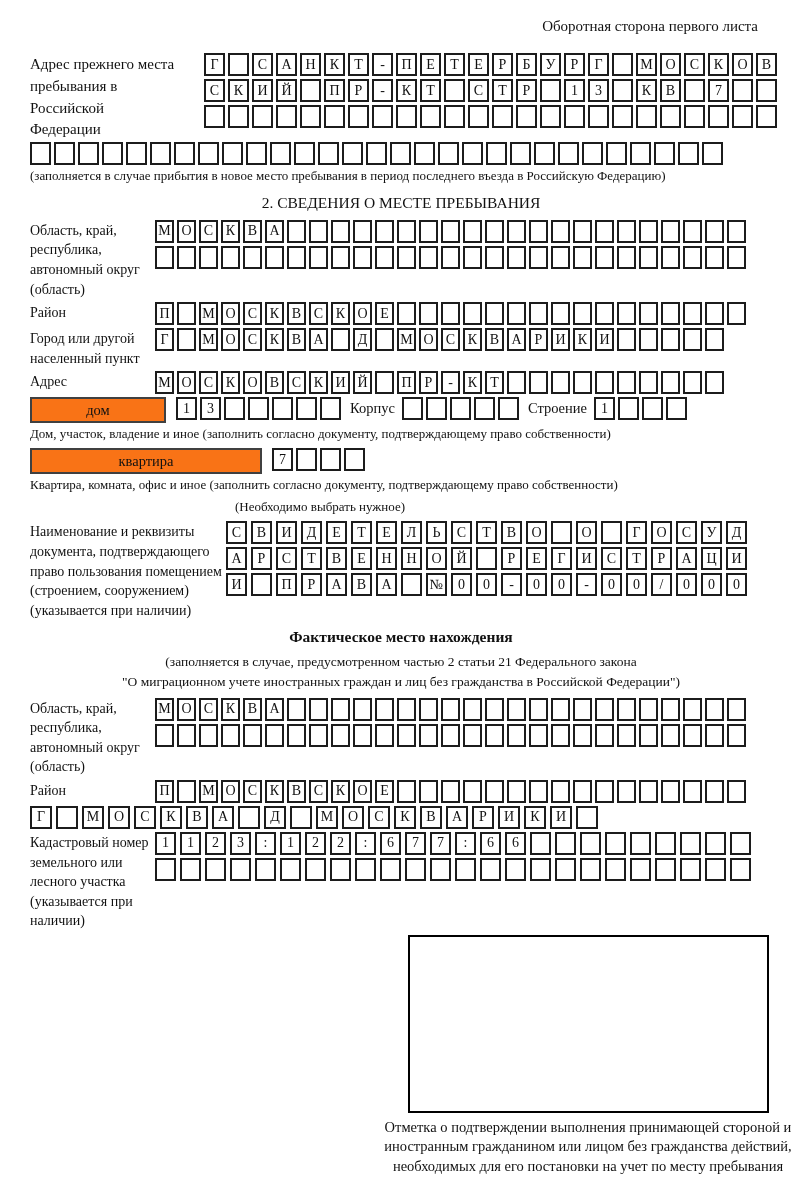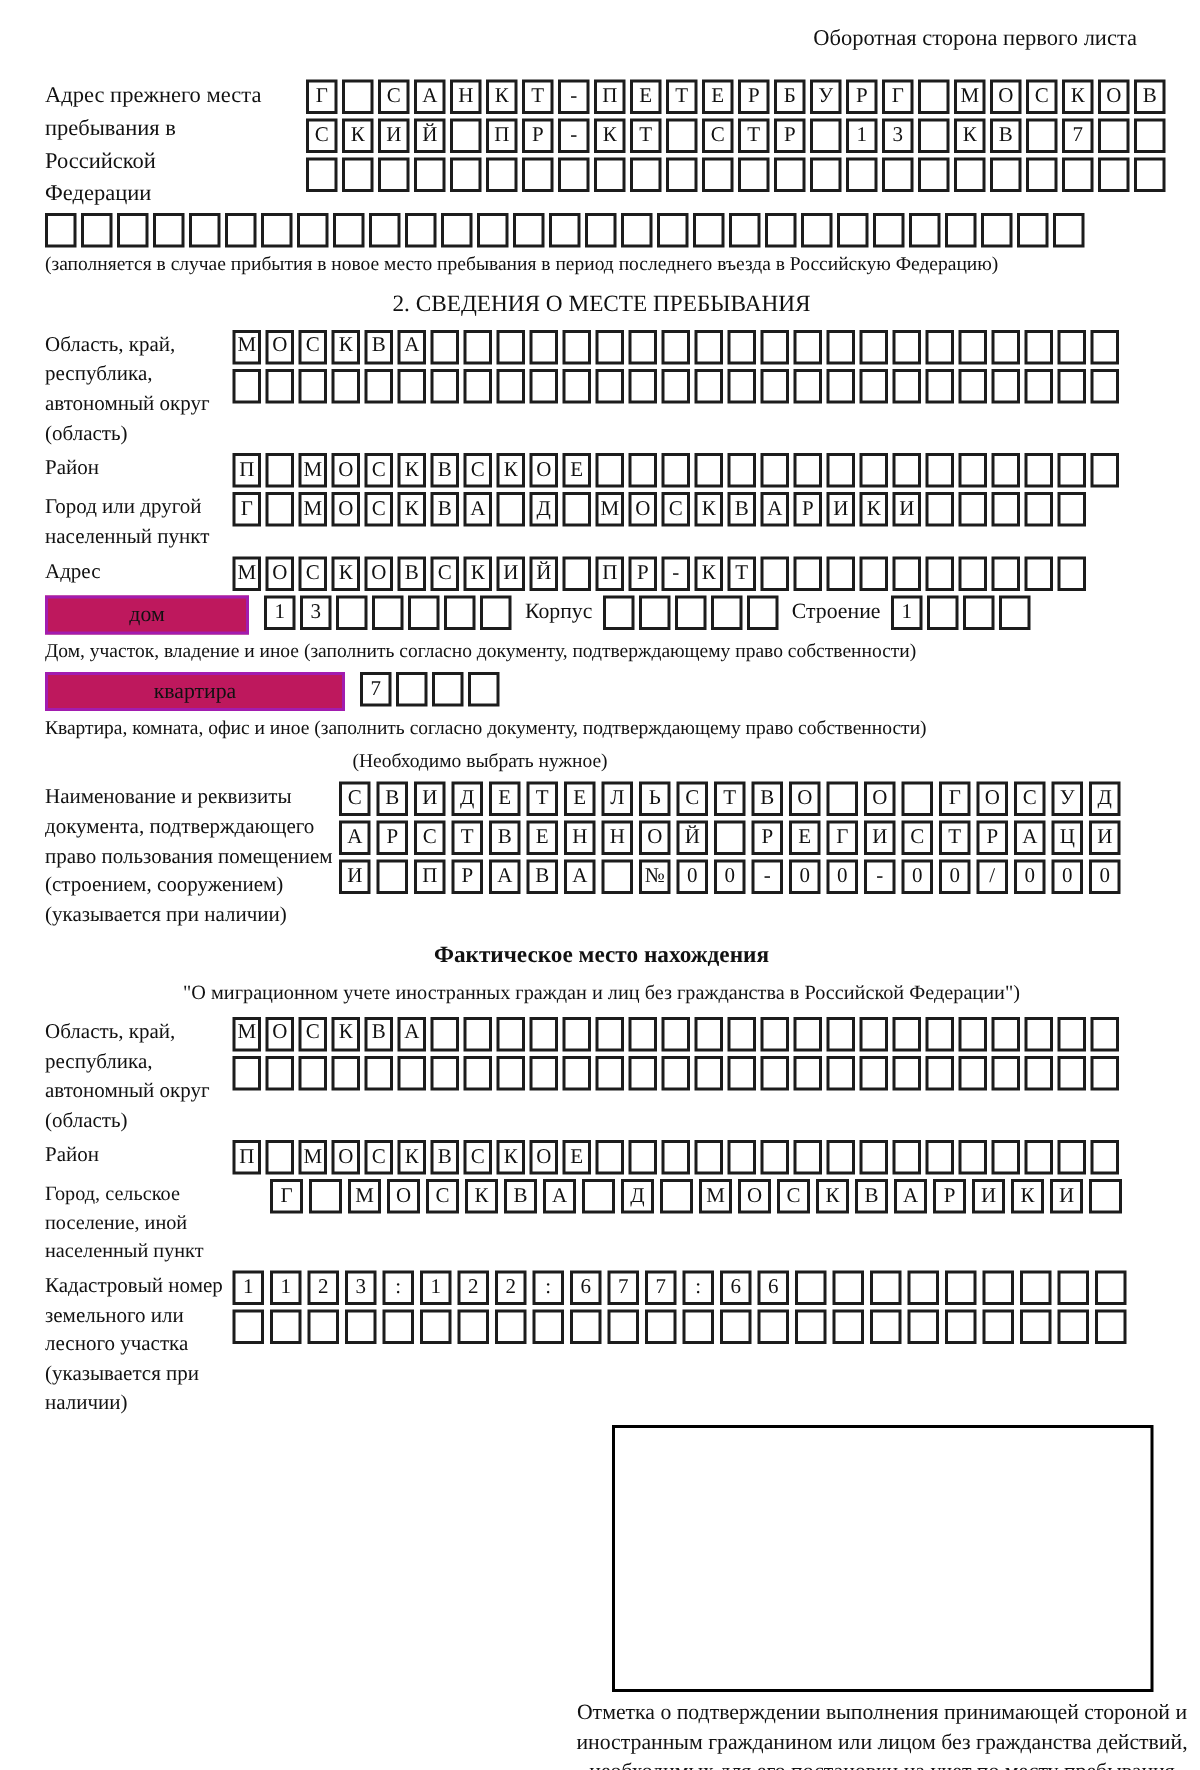--- a/index.html
+++ b/index.html
@@ -21,24 +21,24 @@
   .caption { font-size:13px; line-height:1.3; }
   .center { }
   .sec-title { text-align:center; font-weight:normal; font-size:15.5px; margin:9px 0 8px; }
 
   .field { display:flex; margin-bottom:3px; }
   .f-label { flex:none; width:125px; font-size:14px; line-height:1.4; padding-top:1px; }
   .f-label.w150 { width:150px; font-size:13.5px; }
   .f-label.w195 { width:196px; }
 
   .house-row { display:flex; align-items:flex-start; margin:2px 0 2px; }
-  .wide-box { box-sizing:border-box; border:2px solid #a21caf; height:26px; display:flex;
-              align-items:center; justify-content:center; font-size:14.5px; background:#be185d; }
+  .wide-box { box-sizing:border-box; border:2px solid #404040; height:26px; display:flex;
+              align-items:center; justify-content:center; font-size:14.5px; background:#f97316; }
   .house-box { width:136px; margin-right:10px; }
-  .apt-box   { width:200px; margin-right:10px; }
+  .apt-box   { width:232px; margin-right:10px; }
   .inline-label { font-size:14.5px; padding:3px 7px 0 9px; }
   .sub-caption { font-size:13px; margin:3px 0 6px; }
 
   .stay-row { display:flex; align-items:center; font-size:14.5px; margin-top:5px; }
   .stay-row .checkbox { margin:0 10px 0 8px; }
   .stay-row .opt-label { margin-right:22px; }
   .stay-caption { font-size:13px; margin:2px 0 6px 205px; }
 
   .fact-title { text-align:center; font-weight:bold; font-size:15.5px; margin:8px 0 6px; }
   .fact-cap { text-align:center; font-size:13.5px; line-height:1.45; }
@@ -445,20 +445,21 @@
           <span class="cell">0</span>
           <span class="cell">/</span>
           <span class="cell">0</span>
           <span class="cell">0</span>
           <span class="cell">0</span>
         </div>
     </div>
   </div>
 
   <div class="fact-title">Фактическое место нахождения</div>
+  <div class="fact-cap">(заполняется в случае, предусмотренном частью 2 статьи 21 Федерального закона</div>
   <div class="fact-cap">"О миграционном учете иностранных граждан и лиц без гражданства в Российской Федерации")</div>
 
   <div class="field fact-block">
     <div class="f-label">Область, край, республика, автономный округ (область)</div>
     <div class="rows">
       <div class="boxrow">
           <span class="cell">М</span>
           <span class="cell">О</span>
           <span class="cell">С</span>
           <span class="cell">К</span>
@@ -545,21 +546,20 @@
         <span class="cell"></span>
         <span class="cell"></span>
         <span class="cell"></span>
         <span class="cell"></span>
         <span class="cell"></span>
         <span class="cell"></span>
       </div>
   </div>
 
   <div class="field">
-    <div class="f-label w150">Город, сельское поселение, иной населенный пункт</div>
     <div class="boxrow cw22 g4">
         <span class="cell">Г</span>
         <span class="cell"></span>
         <span class="cell">М</span>
         <span class="cell">О</span>
         <span class="cell">С</span>
         <span class="cell">К</span>
         <span class="cell">В</span>
         <span class="cell">А</span>
         <span class="cell"></span>

